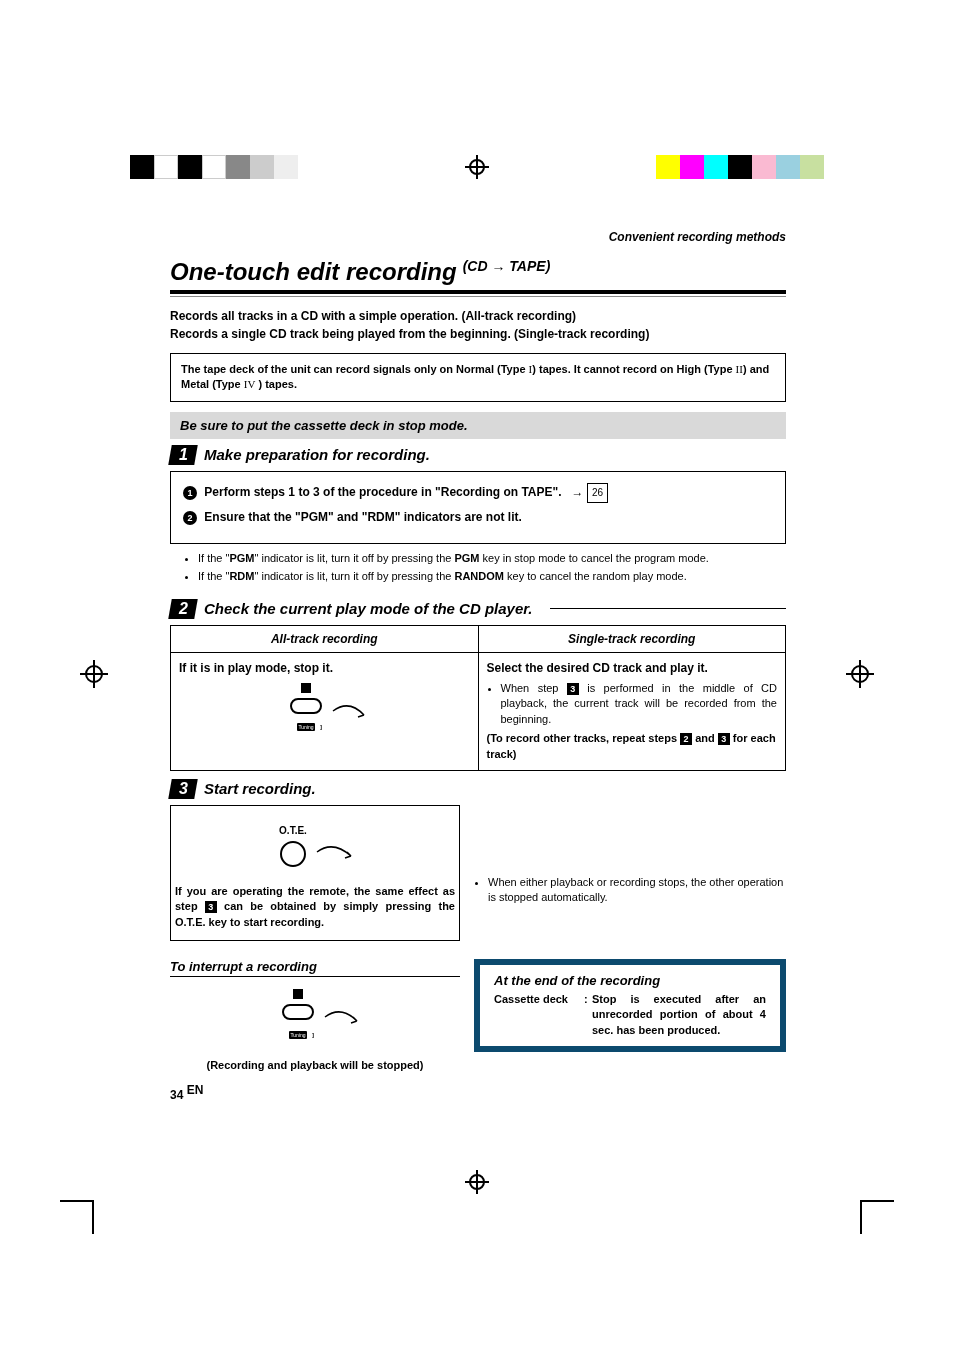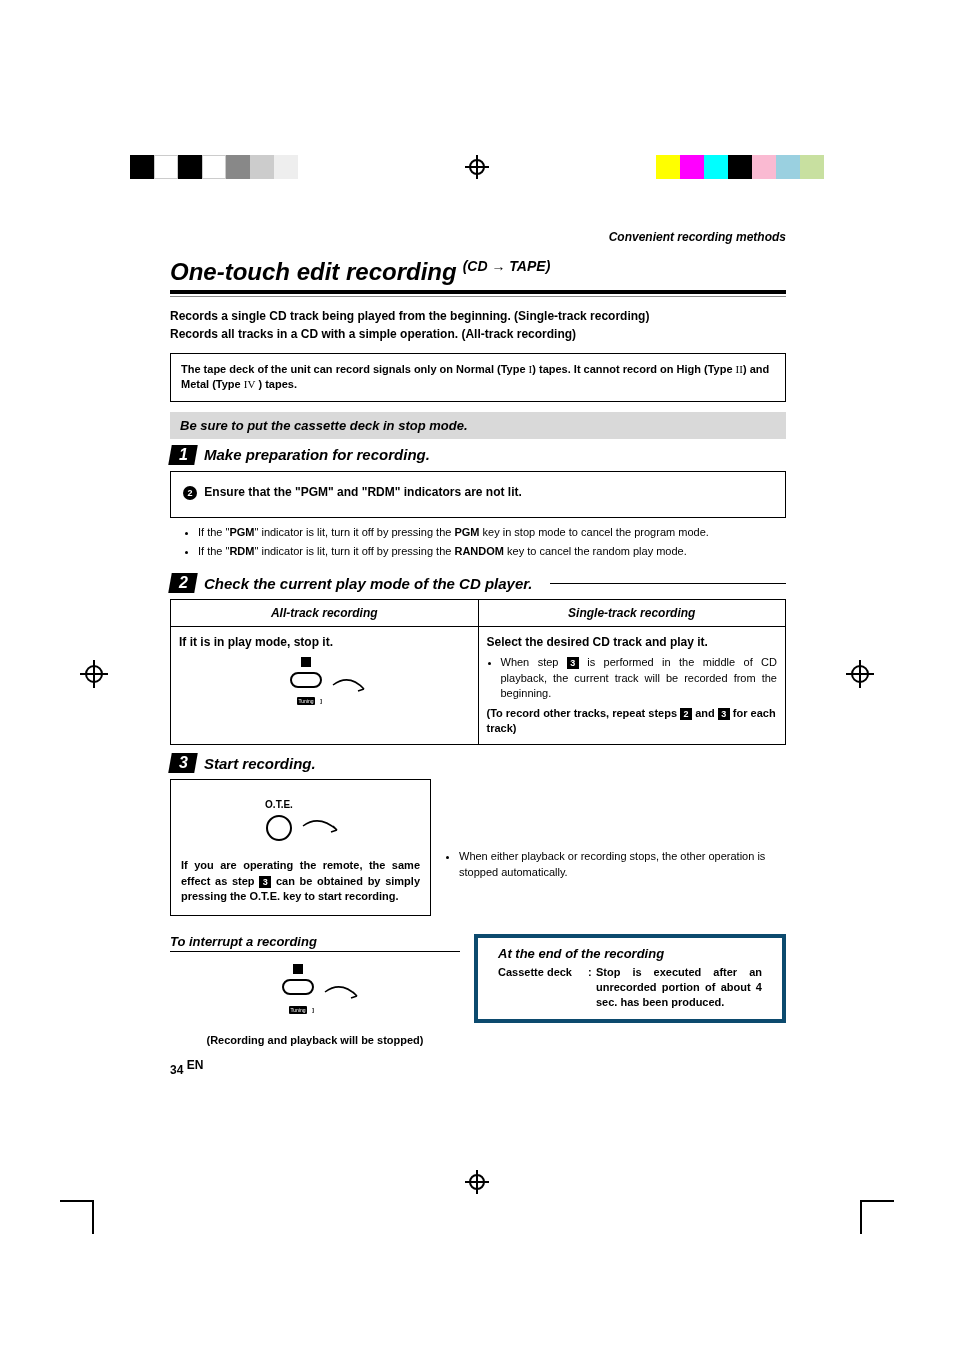--- a/index.html
+++ b/index.html
@@ -80,30 +80,30 @@
   table.split th:first-child, table.split td:first-child { border-right: 1px solid #000; }
   table.split td { padding: 8px; vertical-align: top; width: 50%; }
   table.split .cell-head { font-weight: bold; font-size: 12px; margin-bottom: 6px; }
   table.split ul { padding-left: 14px; }
   table.split li { list-style: disc; margin-bottom: 4px; line-height: 1.4; text-align: justify; }
   .inv-num { display: inline-block; width: 12px; height: 12px; background: #000; color: #fff; font-size: 9px; text-align: center; line-height: 12px; font-weight: bold; }
 
   .btn-svg { display: block; margin: 6px auto; }
 
   .step3-boxes { display: flex; gap: 14px; align-items: flex-start; margin-top: 4px; }
-  .step3-left { width: 261px; border: 1px solid #000; padding: 12px 10px 10px; font-size: 11px; font-weight: bold; line-height: 1.4; text-align: justify; }
+  .step3-left { width: 290px; border: 1px solid #000; padding: 12px 4px 10px; font-size: 11px; font-weight: bold; line-height: 1.4; text-align: justify; }
   .step3-right { flex: 1; font-size: 11px; padding-top: 70px; }
   .step3-right ul { padding-left: 14px; }
   .step3-right li { list-style: disc; line-height: 1.4; }
 
   .bottom-row { display: flex; gap: 14px; margin-top: 18px; }
   .bottom-left { width: 290px; }
   .bottom-left .sub { font-style: italic; font-weight: bold; font-size: 13px; border-bottom: 1px solid #000; padding-bottom: 2px; margin-bottom: 10px; }
   .bottom-left .cap { font-size: 11px; font-weight: bold; text-align: center; margin-top: 6px; }
-  .bottom-right { flex: 1; border: 4px solid #0c4a6e; padding: 8px 20px; align-self: flex-start; }
+  .bottom-right { flex: 1; border: 6px solid #0c4a6e; padding: 8px 14px; align-self: flex-start; }
   .bottom-right .sub { font-style: italic; font-weight: bold; font-size: 13px; margin-bottom: 4px; }
   .bottom-right .row2 { display: flex; font-size: 11px; font-weight: bold; line-height: 1.4; }
   .bottom-right .row2 .lab { width: 90px; }
   .bottom-right .row2 .col { width: 8px; }
   .bottom-right .row2 .txt { flex: 1; text-align: justify; }
 
   .page-num { font-size: 12px; font-weight: bold; margin-top: 12px; }
   .page-num sup { font-size: 12px; }
 </style>
 </head>
@@ -161,38 +161,39 @@
     <div class="title-row">
       <div class="title">One-touch edit recording</div>
       <div class="title-sub">
         <span>(CD</span> <span class="arrow">→</span> <span>TAPE)</span>
       </div>
     </div>
     <div class="title-rule"></div>
     <div class="title-rule2"></div>
 
     <div class="intro">
+      <div>Records all tracks in a CD with a simple operation. (All-track recording)</div>
       <div>Records a single CD track being played from the beginning. (Single-track recording)</div>
-      <div>Records all tracks in a CD with a simple operation. (All-track recording)</div>
     </div>
 
     <div class="note-box">
       <span>The tape deck of the unit can record signals only on Normal (Type </span><span class="roman">I</span><span>) tapes. It cannot record on High (Type </span><span class="roman">II</span><span>) and Metal (Type </span><span class="roman">IV</span><span> ) tapes.</span>
     </div>
 
     <div class="sure-box">Be sure to put the cassette deck in stop mode.</div>
 
     <div class="step-head">
       <div class="step-num">
           <span>1</span>
         </div>
       <div class="step-title">Make preparation for recording.</div>
     </div>
 
     <div class="proc-box">
+      <div class="row"><span class="circ-num">1</span> <span>Perform steps 1 to 3 of the procedure in "Recording on TAPE".</span> &nbsp; <span class="ref-arrow">→</span> <span class="page-ref">26</span></div>
       <div class="row"><span class="circ-num">2</span> <span>Ensure that the "PGM" and "RDM" indicators are not lit.</span></div>
     </div>
 
     <ul class="bullets">
       <li><span>If the "</span><b>PGM</b><span>" indicator is lit, turn it off by pressing the </span><b>PGM</b><span> key in stop mode to cancel the program mode.</span></li>
       <li><span>If the "</span><b>RDM</b><span>" indicator is lit, turn it off by pressing the </span><b>RANDOM</b><span> key to cancel the random play mode.</span></li>
     </ul>
 
     <div class="step-head step2-line">
       <div class="step-num">

